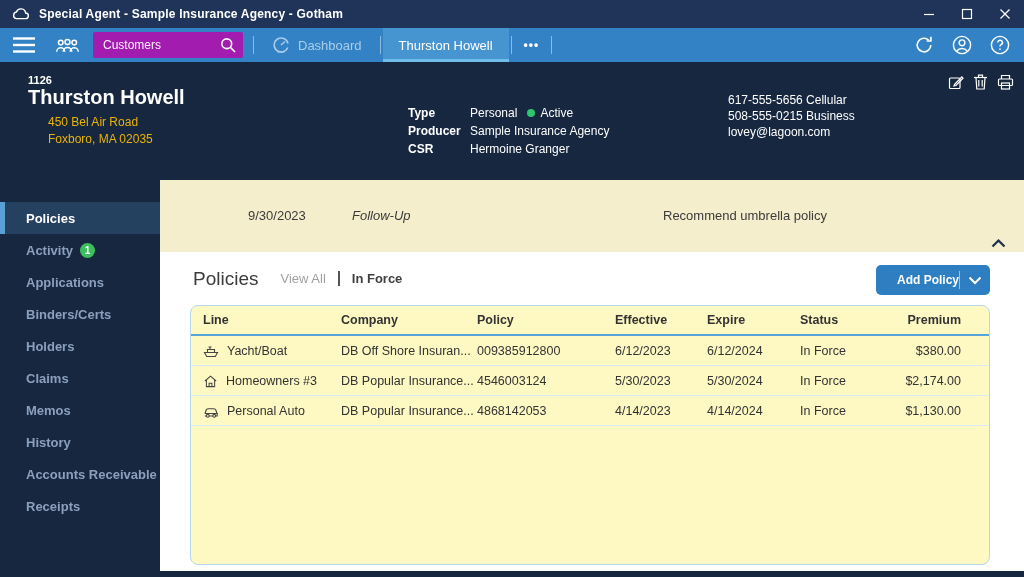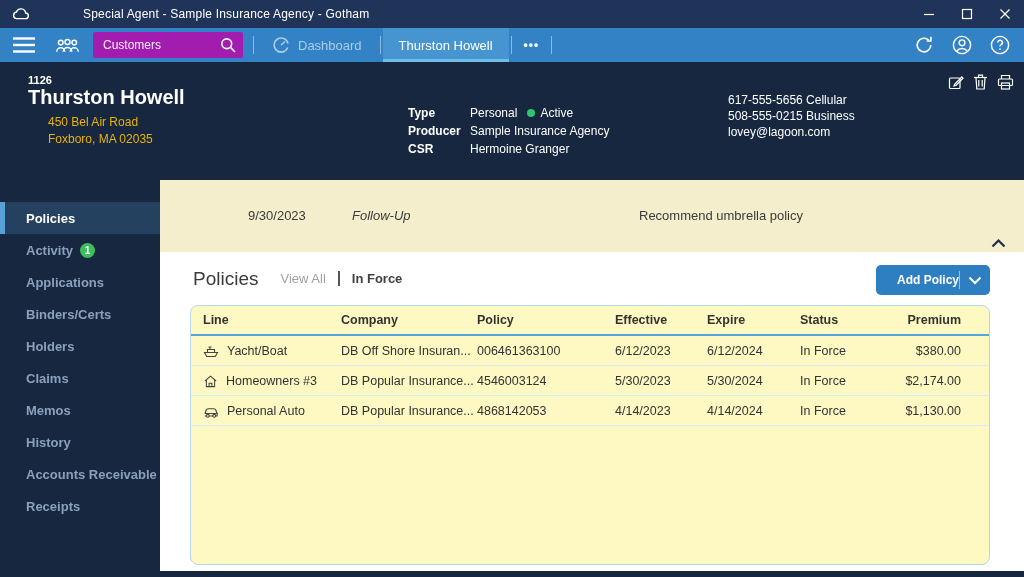--- a/index.html
+++ b/index.html
@@ -3,21 +3,21 @@
 <meta charset="utf-8">
 <style>
   * { margin:0; padding:0; box-sizing:border-box; }
   html,body { width:1024px; height:577px; overflow:hidden; }
   body { font-family:"Liberation Sans","DejaVu Sans",sans-serif; font-size:13px; }
   .window { position:relative; width:1024px; height:577px; background:#fff; display:flex; flex-direction:column; }
 
   
   .titlebar { height:28px; background:#20345a; display:flex; align-items:center; color:#fff; flex:0 0 auto; }
   .titlebar .cloud { margin:0 8px 0 10px; display:flex; }
-  .titlebar .title { font-size:12px; font-weight:400; letter-spacing:.2px;margin-left:44px; }
+  .titlebar .title { font-size:12px; font-weight:700; letter-spacing:.2px; }
   .win-controls { margin-left:auto; display:flex; height:100%; }
   .win-btn { width:38px; height:100%; display:flex; align-items:center; justify-content:center; color:#fff; cursor:pointer; }
 
   
   .navbar { height:34px; background:#3382c5; display:flex; align-items:stretch; color:#fff; flex:0 0 auto; }
   .nav-icon-btn { display:flex; align-items:center; justify-content:center; padding:0 12px; cursor:pointer; }
   .people-wrap { display:flex; align-items:center; padding:0 10px 0 6px; }
   .searchbox { position:relative; margin:4px 8px 4px 2px; width:150px; background:#a21caf; border-radius:2px; display:flex; align-items:center; }
   .searchbox input { flex:1; background:transparent; border:none; outline:none; color:#fff; font-size:12px; padding:0 26px 0 10px; height:26px; font-family:inherit; }
   .searchbox input::placeholder { color:rgba(255,255,255,.95); }
@@ -51,21 +51,21 @@
   .side-item.active { background:#24415f; color:#fff; }
   .side-item.active::before { content:""; position:absolute; left:0; top:0; bottom:0; width:5px; background:#5aa0d8; }
   .badge { display:inline-flex; align-items:center; justify-content:center; width:15px; height:15px; border-radius:50%; background:#3dbd5d; color:#fff; font-size:10px; font-weight:700; margin-left:7px; }
 
   .content { flex:1 1 auto; position:relative; background:#fff; }
 
   
   .alert-bar { position:relative; height:72px; background:#f5eecd; color:#3a3a3a; font-size:13px; }
   .alert-date { position:absolute; left:88px; top:28px; }
   .alert-type { position:absolute; left:192px; top:28px;font-style:italic; }
-  .alert-note { position:absolute; left:479px; top:28px; }
+  .alert-note { position:absolute; left:503px; top:28px; }
   .alert-collapse { position:absolute; right:18px; bottom:4px; cursor:pointer; display:flex; }
 
   
   .section-head { position:relative; height:53px; display:flex; align-items:center; padding-left:33px; }
   .sec-title { font-size:19px; color:#3b3b3b; font-weight:500; margin-right:22px; }
   .filter { font-size:13px; cursor:pointer;text-align:right; }
   .filter.inactive { color:#a0a0a0; }
   .filter.active { color:#404040; font-weight:700; }
   .filter-sep { width:2px; height:15px; background:#555; margin:0 12px; }
   .add-btn { position:absolute; right:34px; top:13px; height:30px; width:114px; background:#2e7fc2; border:none; border-radius:5px; color:#fff; display:flex; align-items:center; cursor:pointer; padding:0; }
@@ -321,21 +321,21 @@
               <svg width="16" height="14" viewBox="0 0 16 14" fill="none" stroke="#444" stroke-width="1.1">
                   <path d="M1.5 8.5 h13 l-2.2 4 h-8.6 Z"></path>
                   <path d="M4.5 8.5 V5.5 h7 v3"></path>
                   <line x1="7" y1="5.5" x2="7" y2="3"></line>
                   <line x1="5.5" y1="3" x2="8.5" y2="3"></line>
                 </svg>
             </span>
             <span>Yacht/Boat</span>
           </span>
           <span>DB Off Shore Insuran...</span>
-          <span>006461363100</span>
+          <span>009385912800</span>
           <span>6/12/2023</span>
           <span>6/12/2024</span>
           <span>In Force</span>
           <span class="cell-premium">$380.00</span>
         </div>
 
         <div class="trow tbody">
           <span class="line-cell">
             <span class="li">
               <svg width="15" height="14" viewBox="0 0 16 14" fill="none" stroke="#444" stroke-width="1.1">

